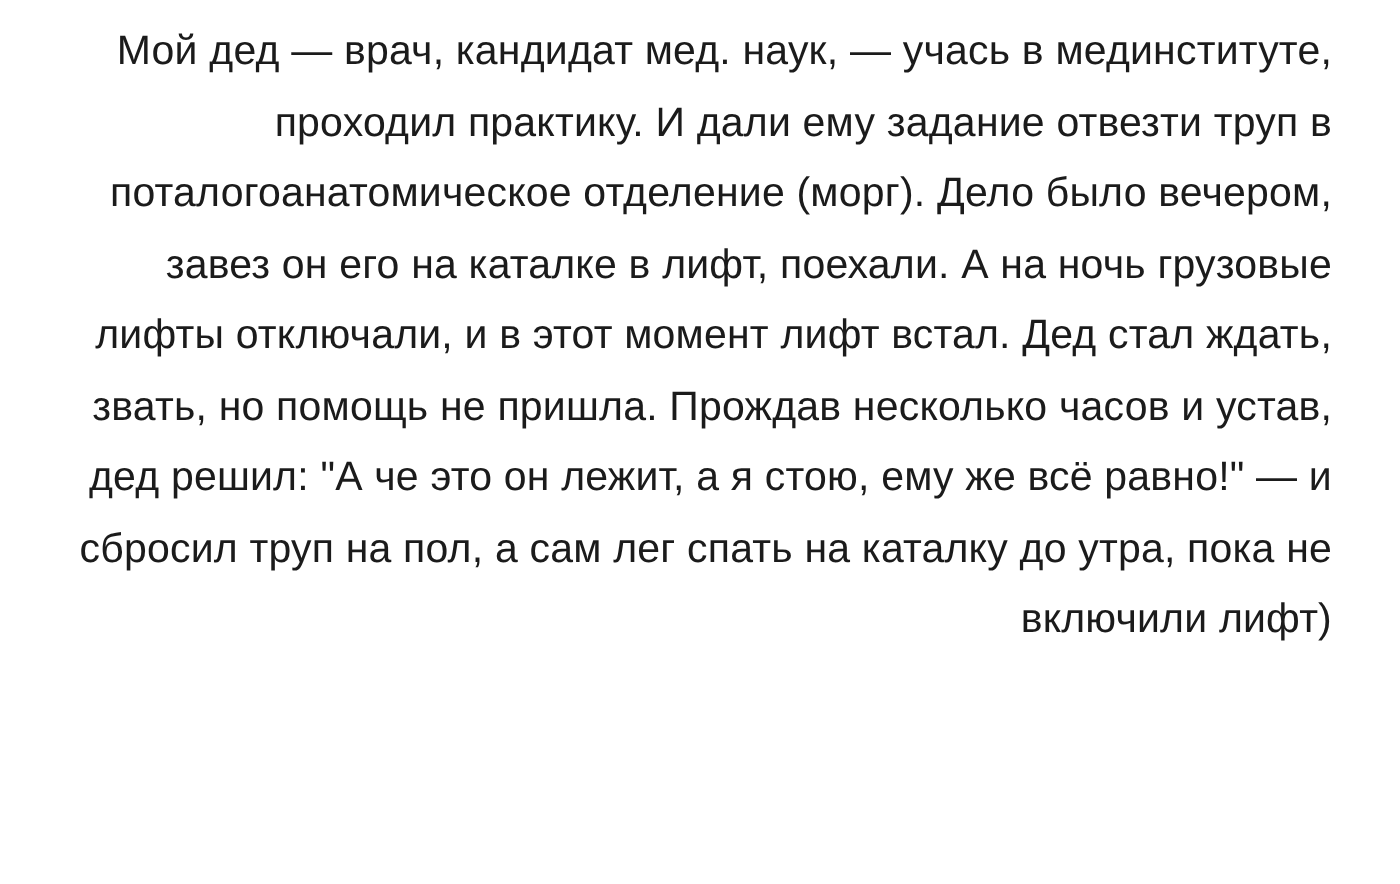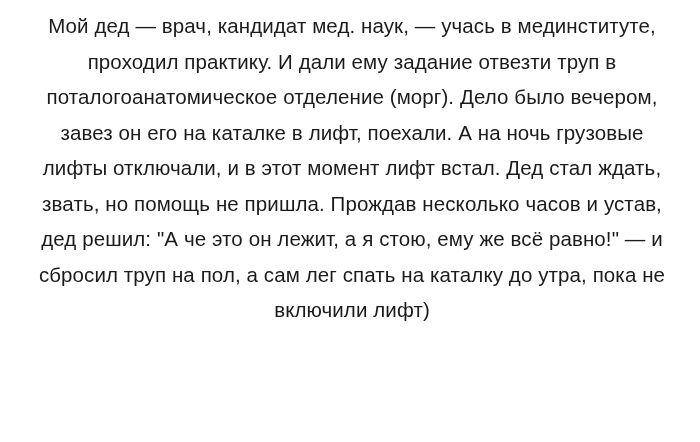--- a/index.html
+++ b/index.html
@@ -22,21 +22,21 @@
   }
   .text-block {
     position: absolute;
     left: 38px;
     top: 8px;
     width: 628px;
     font-size: 20.5px;
     line-height: 35.5px;
     color: #1b1b1b;
     letter-spacing: 0.1px;
-    text-align: center;
+    text-align: right;
     white-space: pre-wrap;
     word-wrap: break-word;
     font-weight: 400;
   }
 </style>
 </head>
 <body>
 
 <div class="page">
   <div class="text-block">Мой дед — врач, кандидат мед. наук, — учась в мединституте, проходил практику. И дали ему задание отвезти труп в поталогоанатомическое отделение (морг). Дело было вечером, завез он его на каталке в лифт, поехали. А на ночь грузовые лифты отключали, и в этот момент лифт встал. Дед стал ждать, звать, но помощь не пришла. Прождав несколько часов и устав, дед решил: "А че это он лежит, а я стою, ему же всё равно!" — и сбросил труп на пол, а сам лег спать на каталку до утра, пока не включили лифт)</div>

